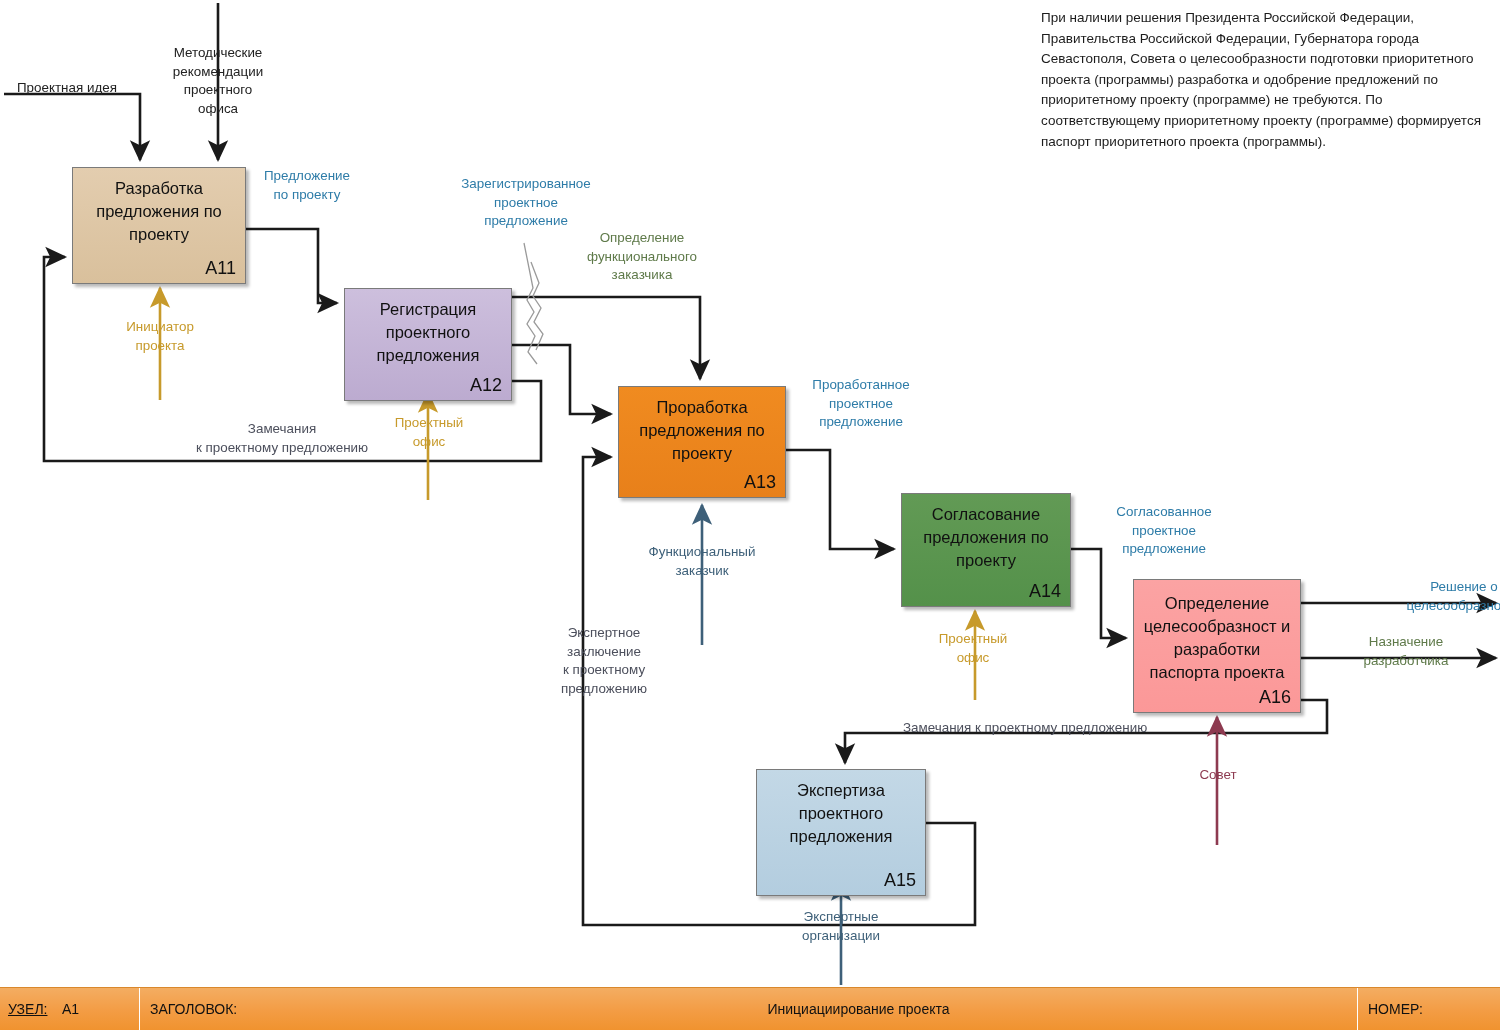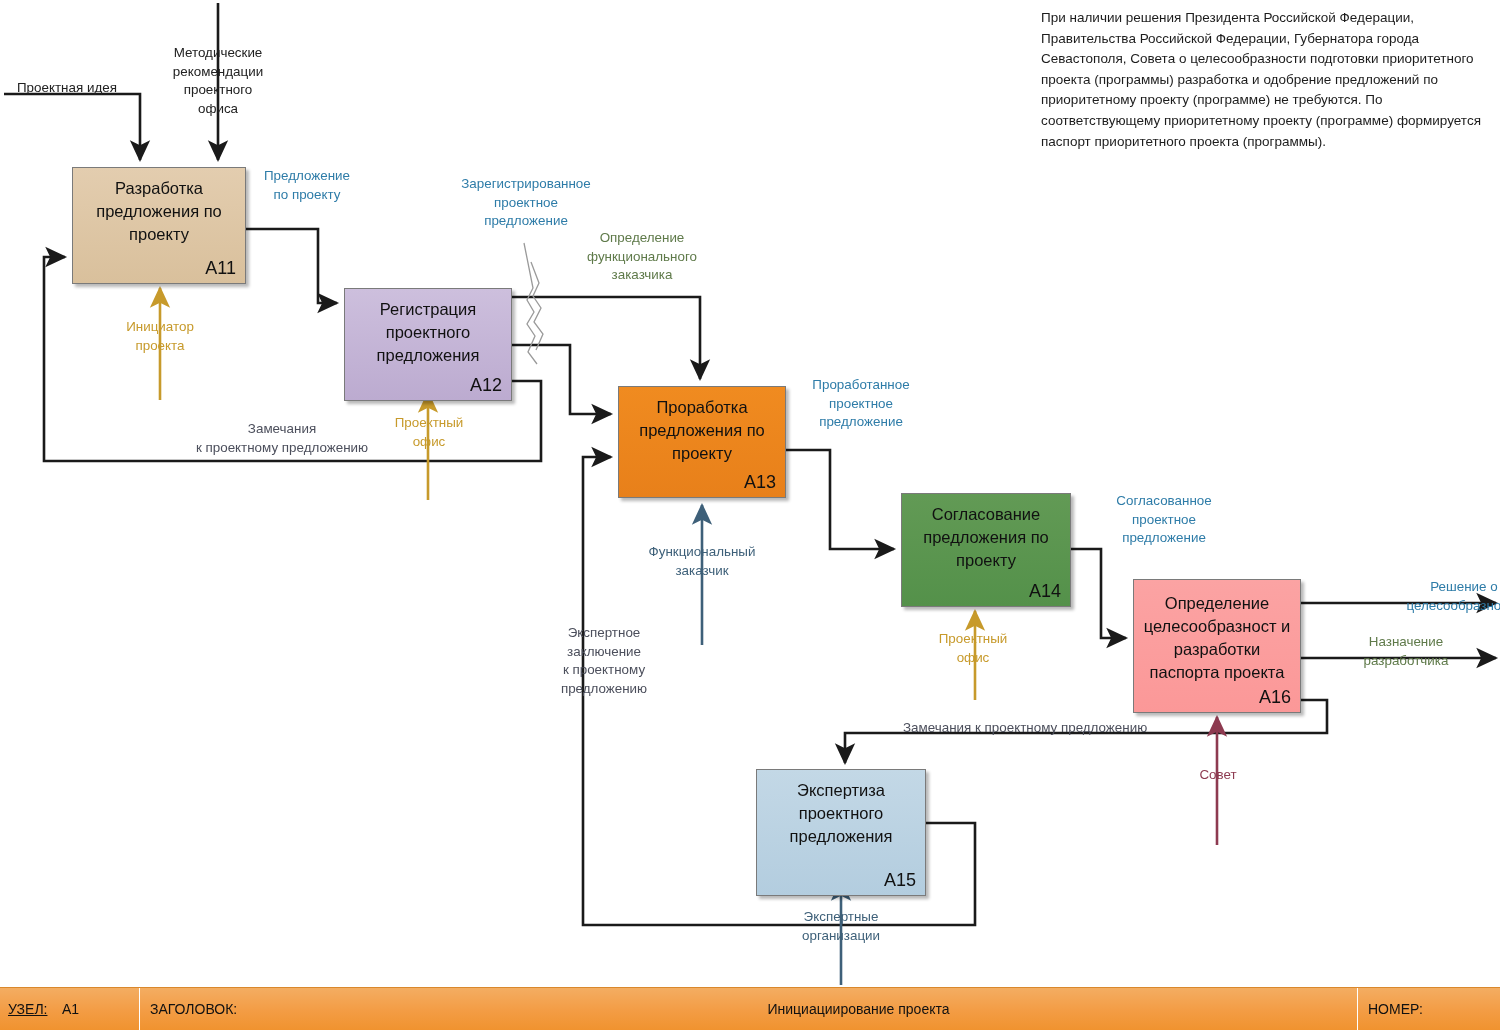--- a/index.html
+++ b/index.html
@@ -230,21 +230,21 @@
 к проектному предложению</div>
   <div class="lbl blue center" style="left:790px; top:376px; width:142px;">Проработанное
 проектное
 предложение</div>
   <div class="lbl steel center" style="left:632px; top:543px; width:140px;">Функциональный
 заказчик</div>
   <div class="lbl grey center" style="left:526px; top:624px; width:156px;">Экспертное
 заключение
 к проектному
 предложению</div>
-  <div class="lbl blue center" style="left:1094px; top:492px; width:140px;">Согласованное
+  <div class="lbl blue center" style="left:1094px; top:503px; width:140px;">Согласованное
 проектное
 предложение</div>
   <div class="lbl gold center" style="left:919px; top:630px; width:108px;">Проектный
 офис</div>
   <div class="lbl blue center" style="left:1389px; top:578px; width:150px;">Решение о
 целесообразности</div>
   <div class="lbl green center" style="left:1340px; top:633px; width:132px;">Назначение
 разработчика</div>
   <div class="lbl grey" style="left:903px; top:719px;">Замечания к проектному предложению</div>
   <div class="lbl maroon center" style="left:1175px; top:766px; width:86px;">Совет</div>

